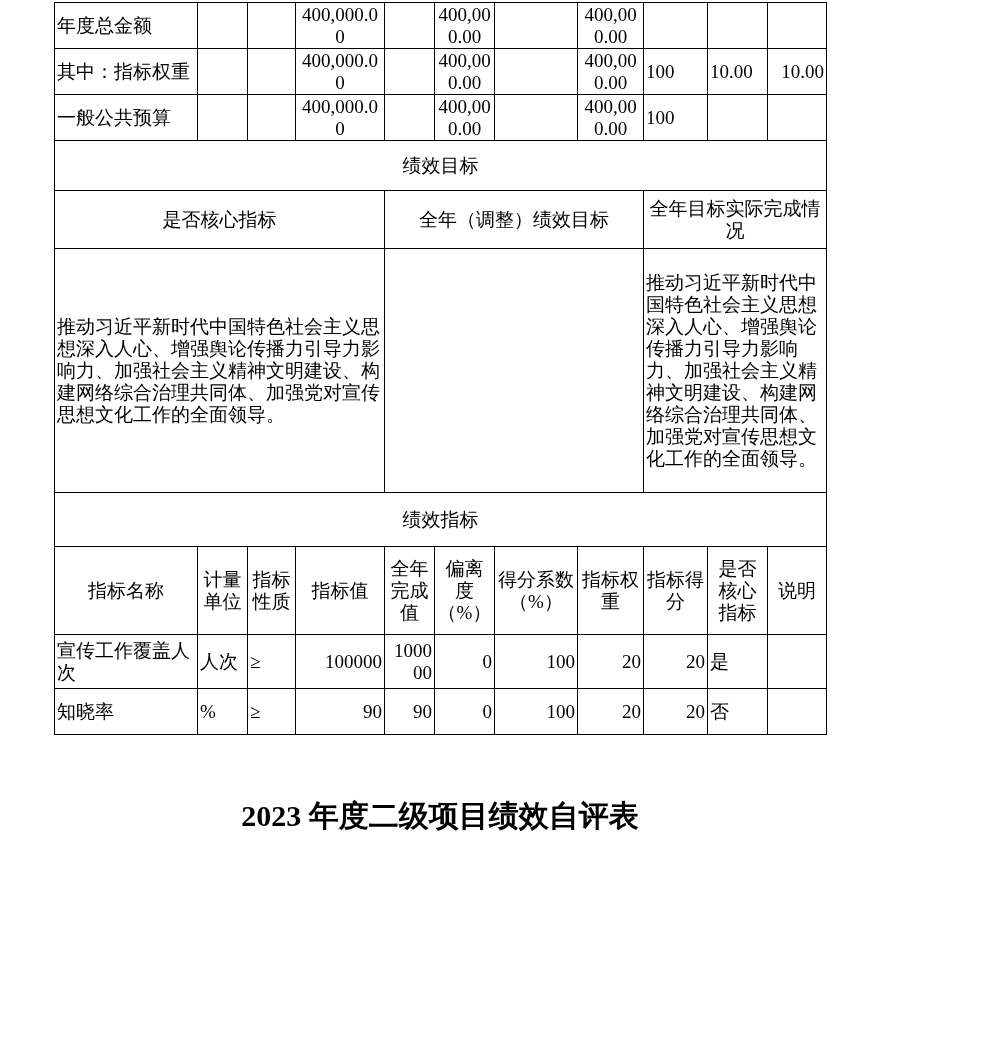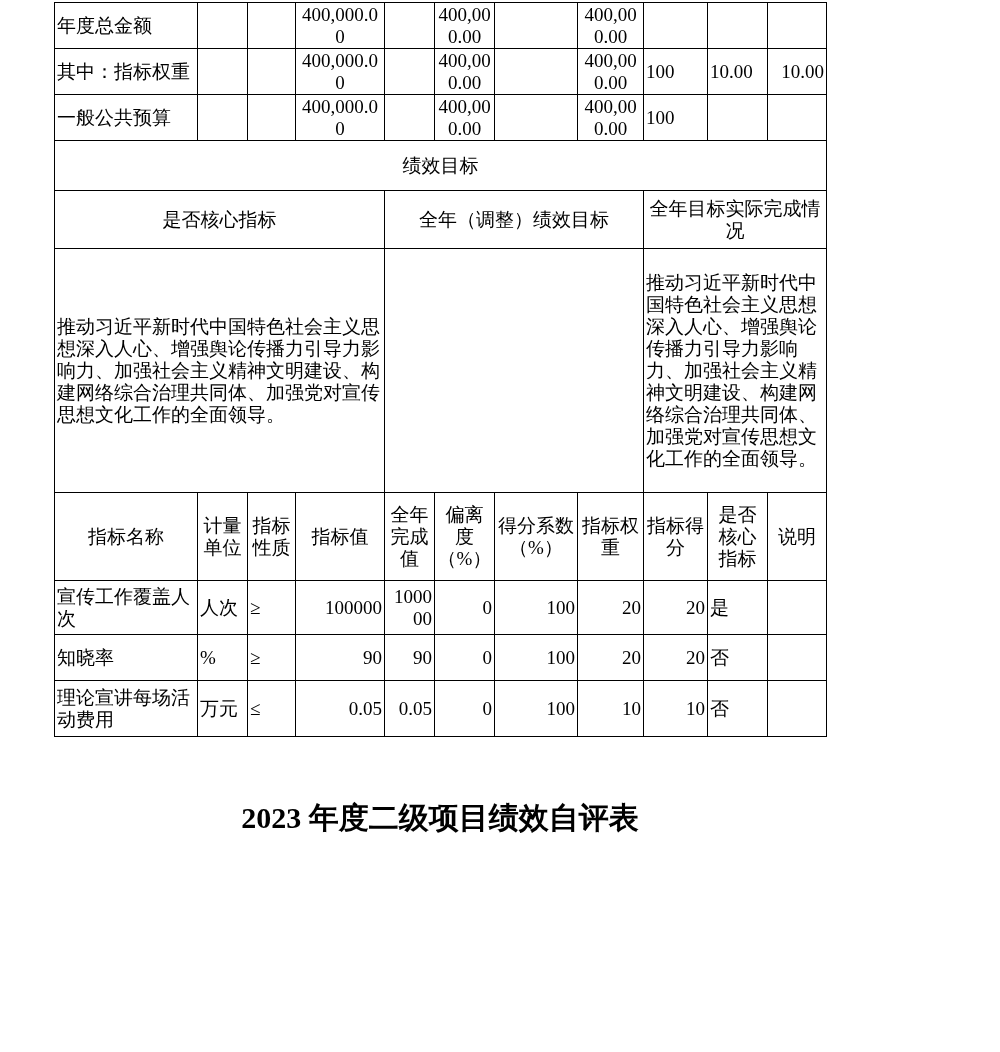--- a/index.html
+++ b/index.html
@@ -129,20 +129,23 @@
           <td class="ctr" colspan="4">是否核心指标</td>
           <td class="ctr" colspan="4">全年（调整）绩效目标</td>
           <td class="ctr" colspan="3">全年目标实际完成情况</td>
         </tr>
         <tr style="height:244px">
           <td class="gtxt" colspan="4">推动习近平新时代中国特色社会主义思想深入人心、增强舆论传播力引导力影响力、加强社会主义精神文明建设、构建网络综合治理共同体、加强党对宣传思想文化工作的全面领导。</td>
           <td class="gtxt" colspan="4"></td>
           <td class="gtxt" colspan="3">推动习近平新时代中国特色社会主义思想深入人心、增强舆论传播力引导力影响力、加强社会主义精神文明建设、构建网络综合治理共同体、加强党对宣传思想文化工作的全面领导。</td>
         </tr>
 
+        <tr style="height:54px">
+          <td class="sec" colspan="11">绩效指标</td>
+        </tr>
         <tr style="height:88px">
           <td class="ctr">指标名称</td>
           <td class="ctr">计量单位</td>
           <td class="ctr">指标性质</td>
           <td class="ctr">指标值</td>
           <td class="ctr">全年完成值</td>
           <td class="ctr">偏离度（%）</td>
           <td class="ctr">得分系数（%）</td>
           <td class="ctr">指标权重</td>
           <td class="ctr">指标得分</td>
@@ -169,33 +172,20 @@
           <td class="lft">≥</td>
           <td class="num">90</td>
           <td class="num">90</td>
           <td class="num">0</td>
           <td class="num">100</td>
           <td class="num">20</td>
           <td class="num">20</td>
           <td class="lft">否</td>
           <td></td>
         </tr>
-        <tr style="height:56px">
-          <td class="lbl">理论宣讲每场活动费用</td>
-          <td class="lft">万元</td>
-          <td class="lft">≤</td>
-          <td class="num">0.05</td>
-          <td class="num">0.05</td>
-          <td class="num">0</td>
-          <td class="num">100</td>
-          <td class="num">10</td>
-          <td class="num">10</td>
-          <td class="lft">否</td>
-          <td></td>
-        </tr>
 
       </tbody>
     </table>
 
     <h1 class="doc-title">2023 年度二级项目绩效自评表</h1>
 
   </div>
 </div>
 
 </body></html>

